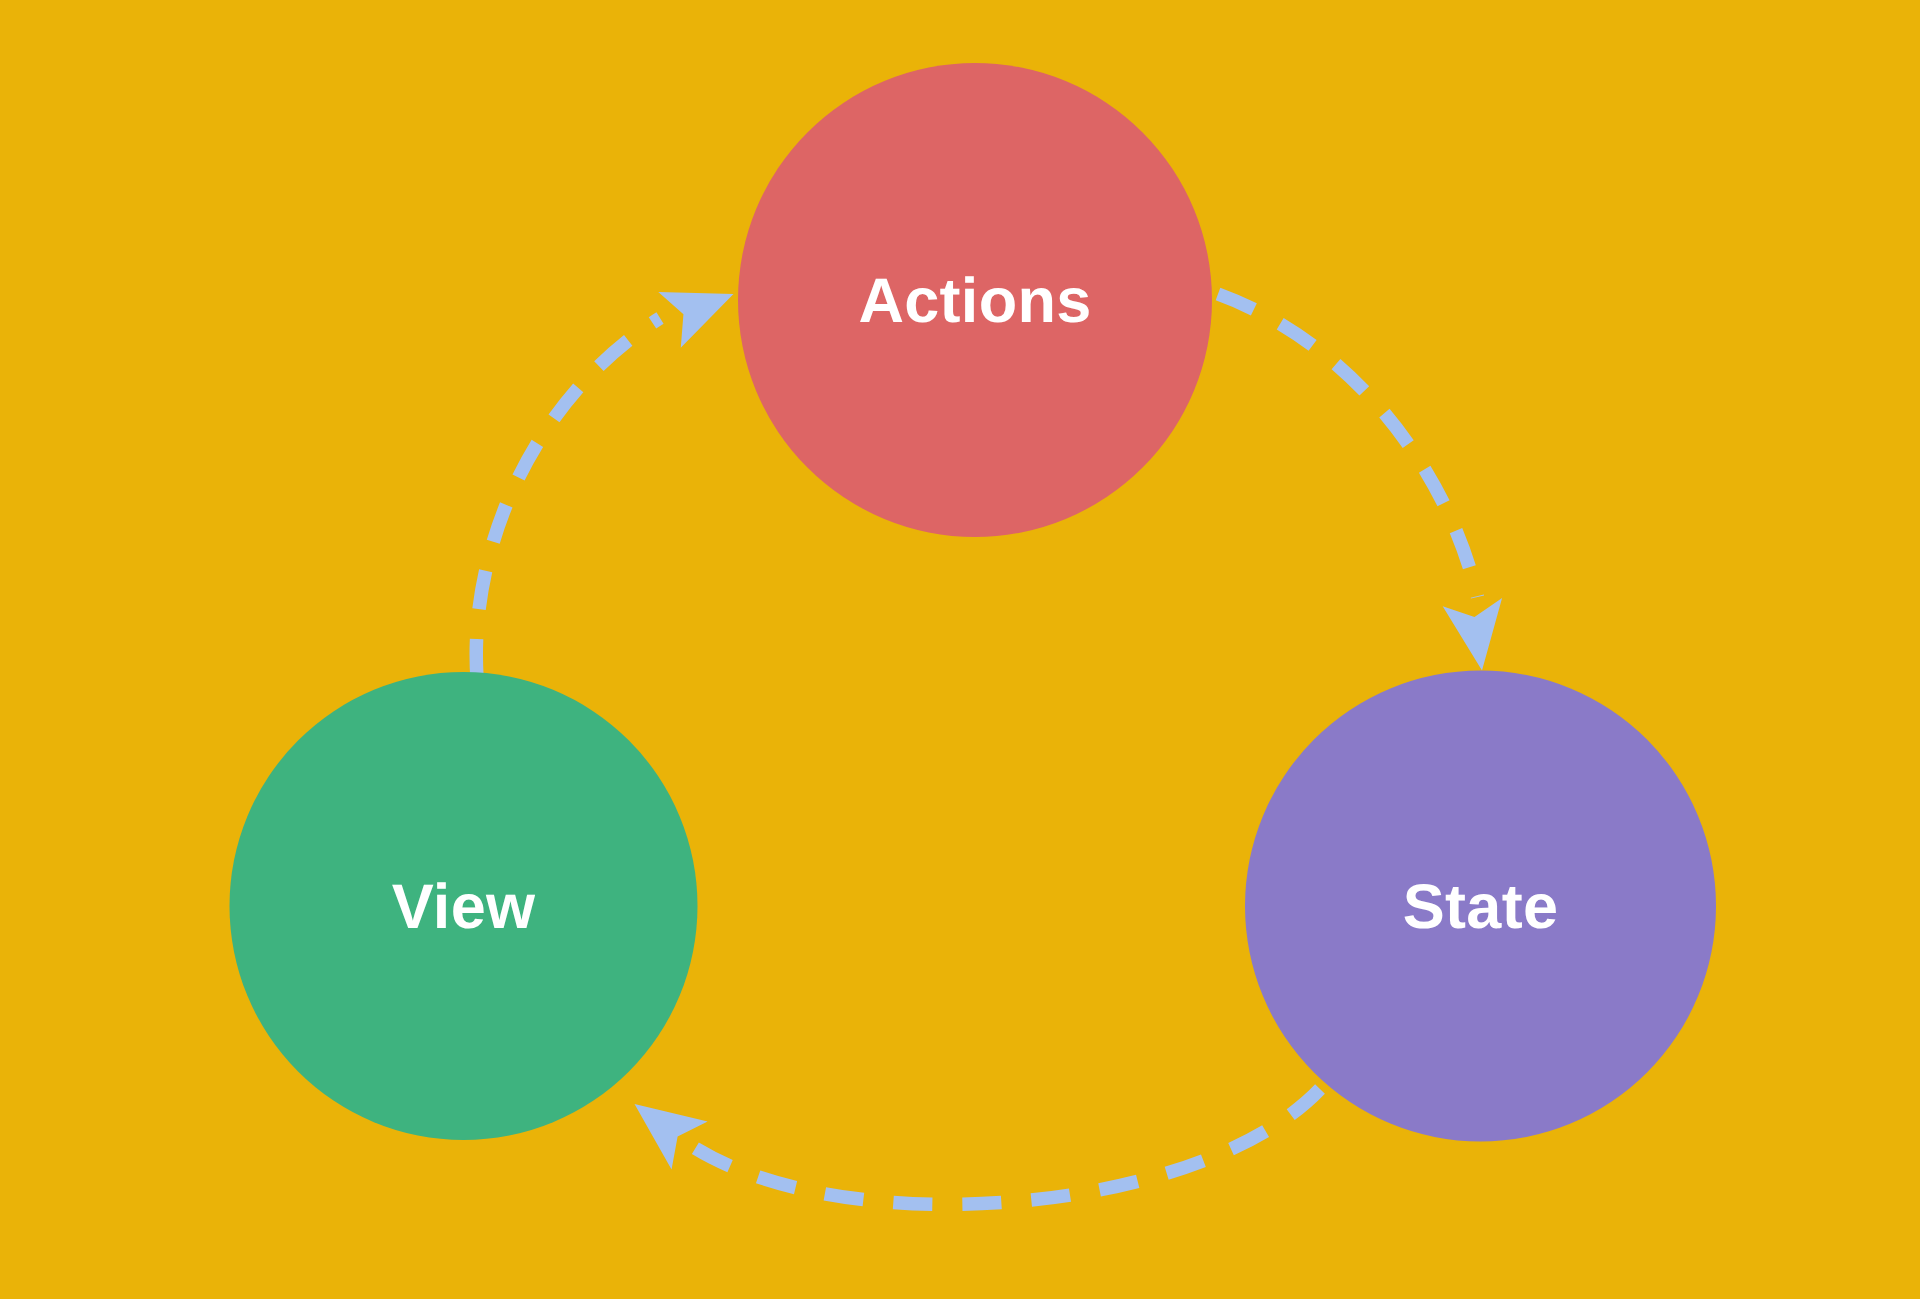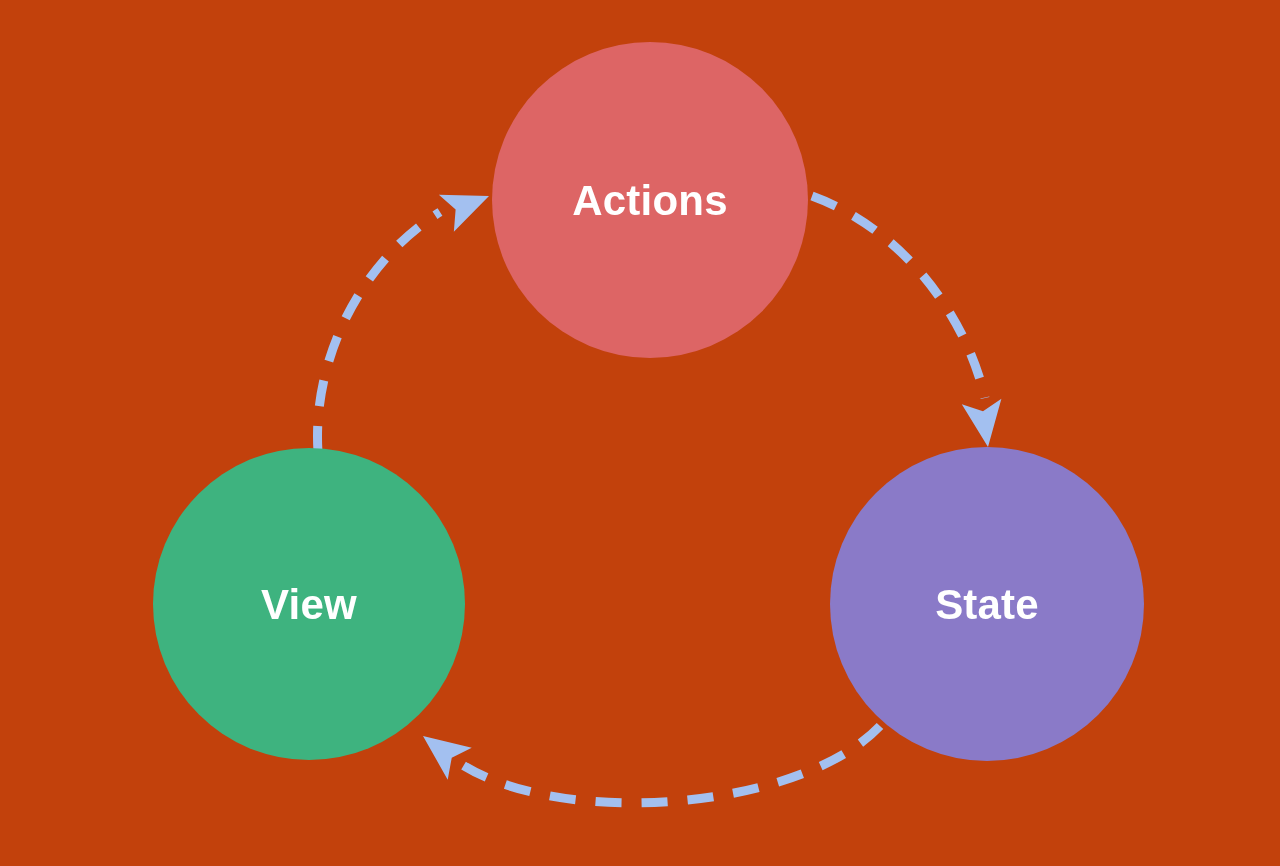--- a/index.html
+++ b/index.html
@@ -33,21 +33,21 @@
     font-weight: bold;
     fill: #ffffff;
     text-anchor: middle;
     dominant-baseline: central;
     letter-spacing: 0.2px;
   }
 </style>
 </head>
 <body>
 
-<div id="diagram-root" style="background: #c2410c;">
+<div id="diagram-root" style="background: #eab308;">
   <svg id="diagram-svg" viewBox="0 0 1280 866" xmlns="http://www.w3.org/2000/svg">
 
     <g>
 
       <g>
         <path id="edge-path-0" fill="none" stroke-linecap="butt" d="M 318 452 C 312 360 360 262 440 212" stroke="#a3c0f0" stroke-width="9" stroke-dasharray="26 20"></path>
         <polygon id="edge-arrow-0" points="489.00,196.00 453.84,231.78 455.62,209.49 438.86,194.69" fill="#a3c0f0"></polygon>
       </g>
 
       <g>

